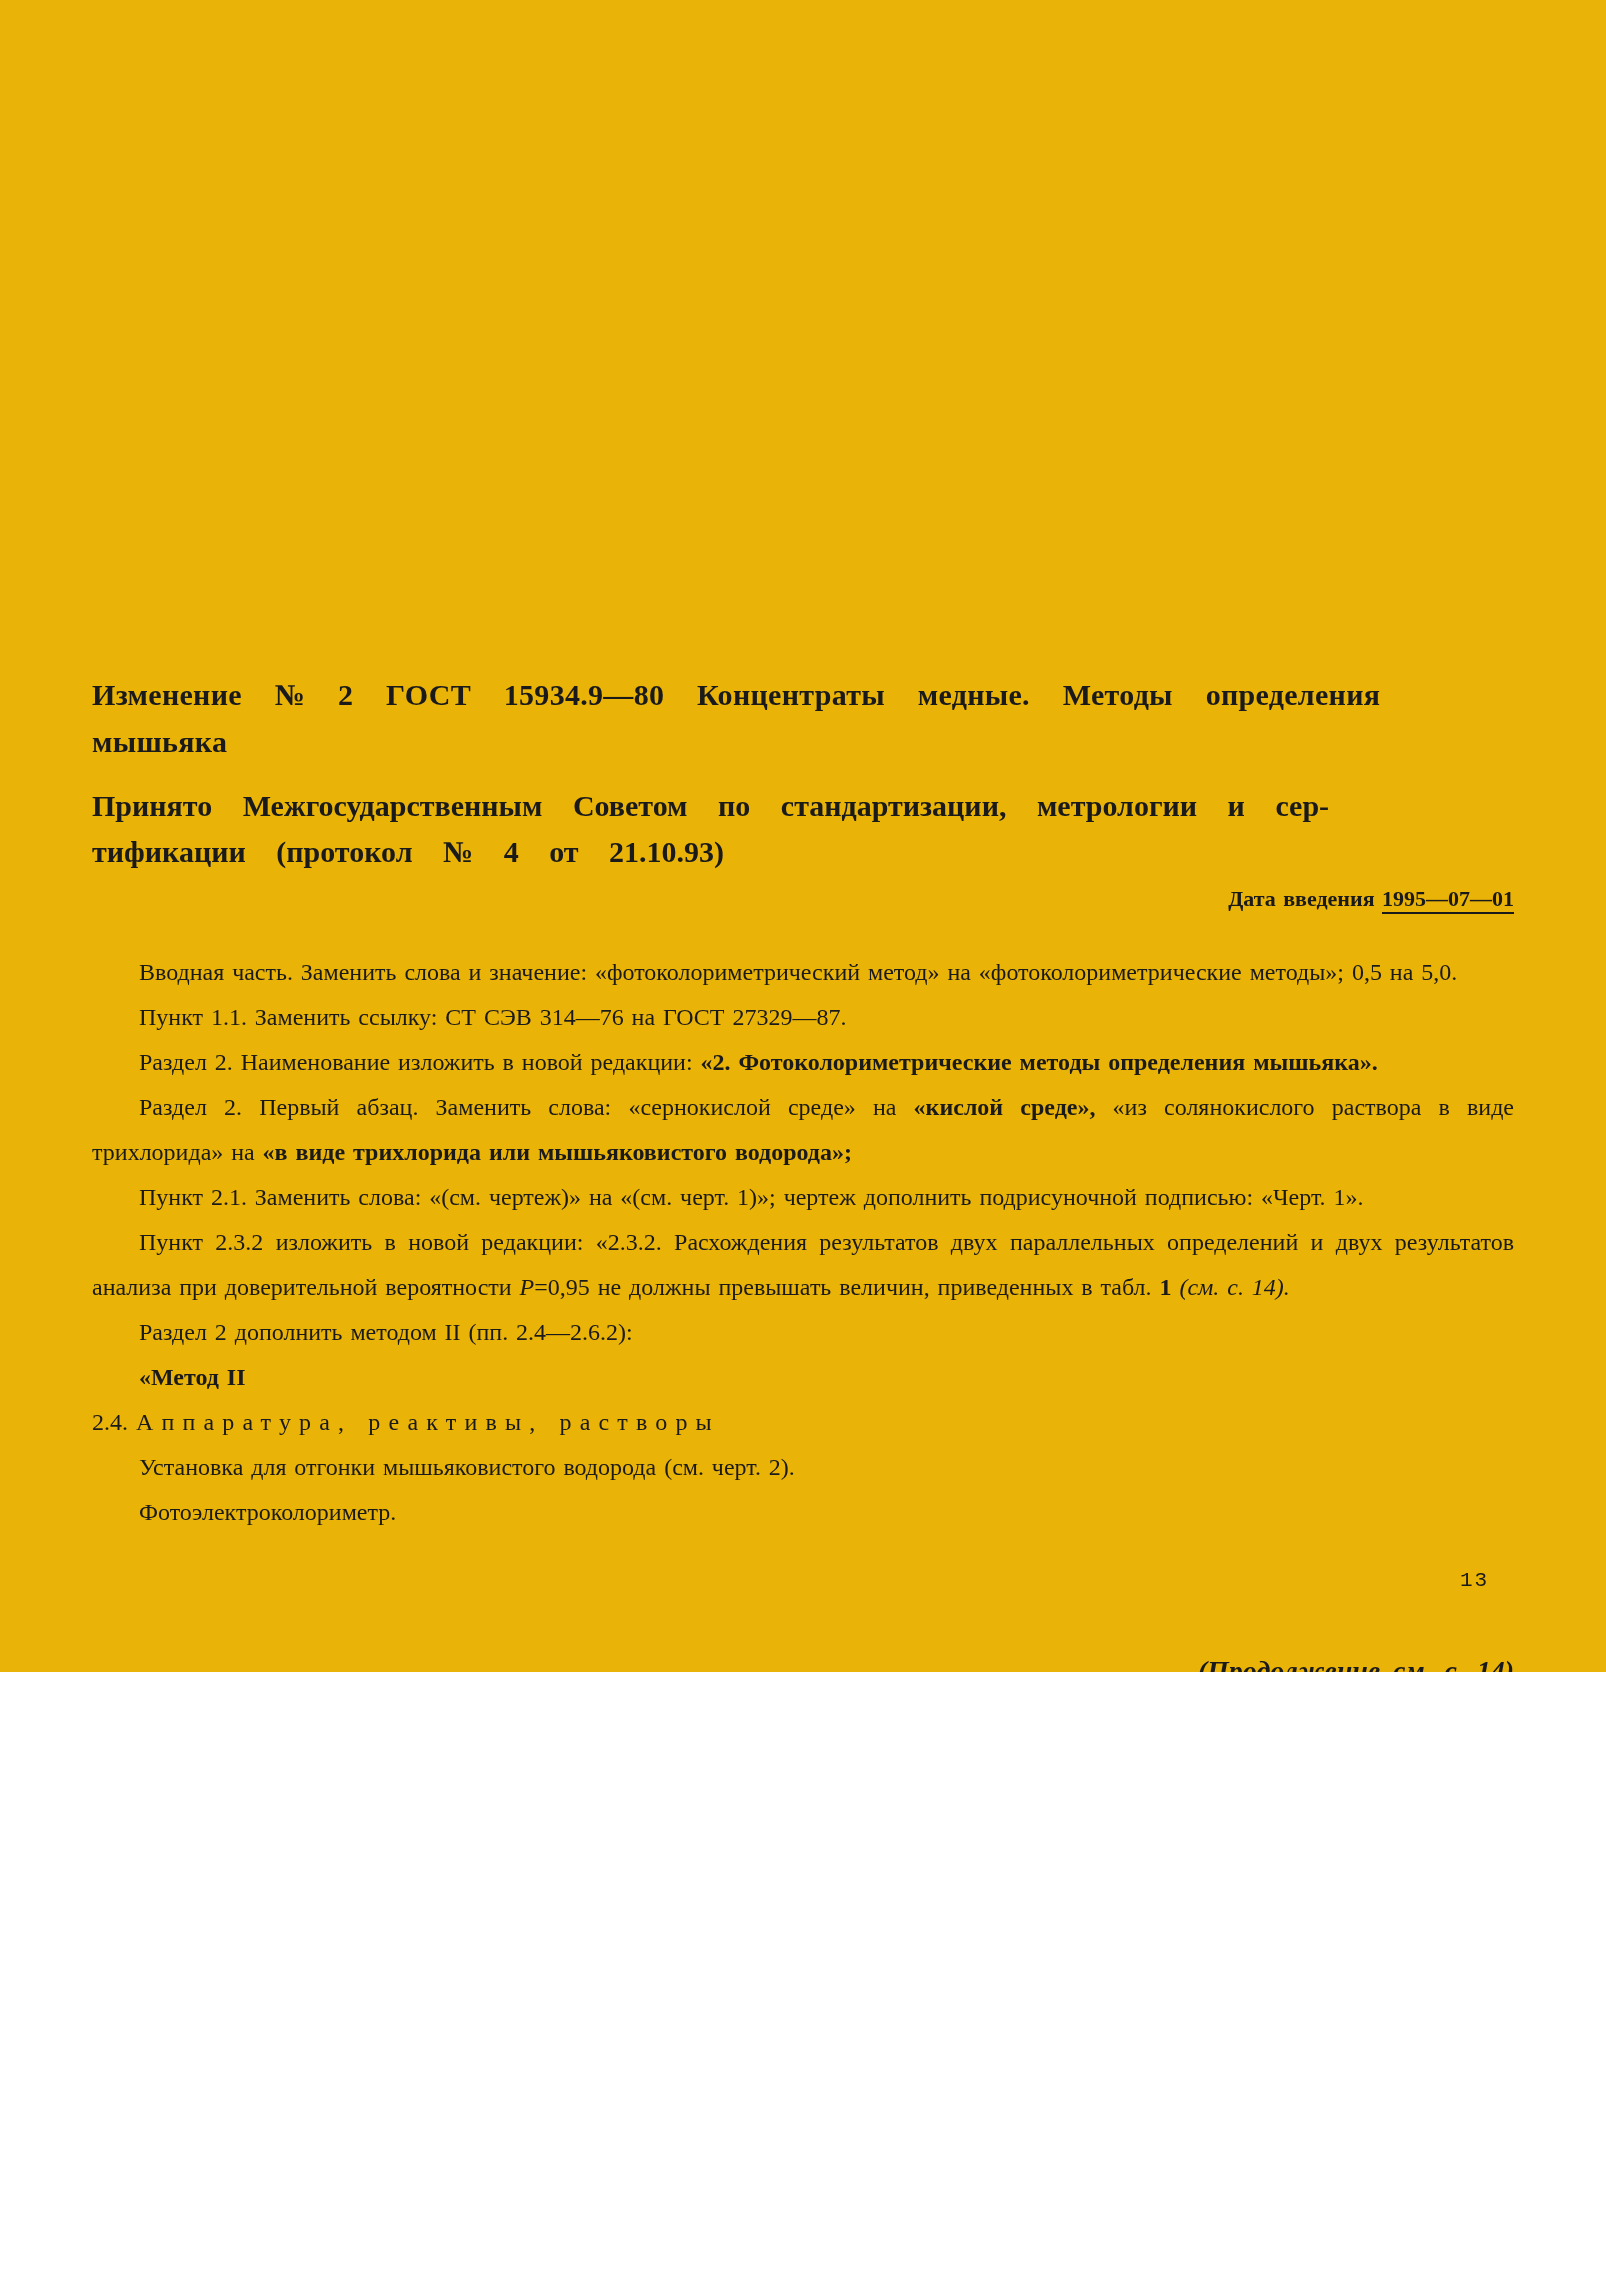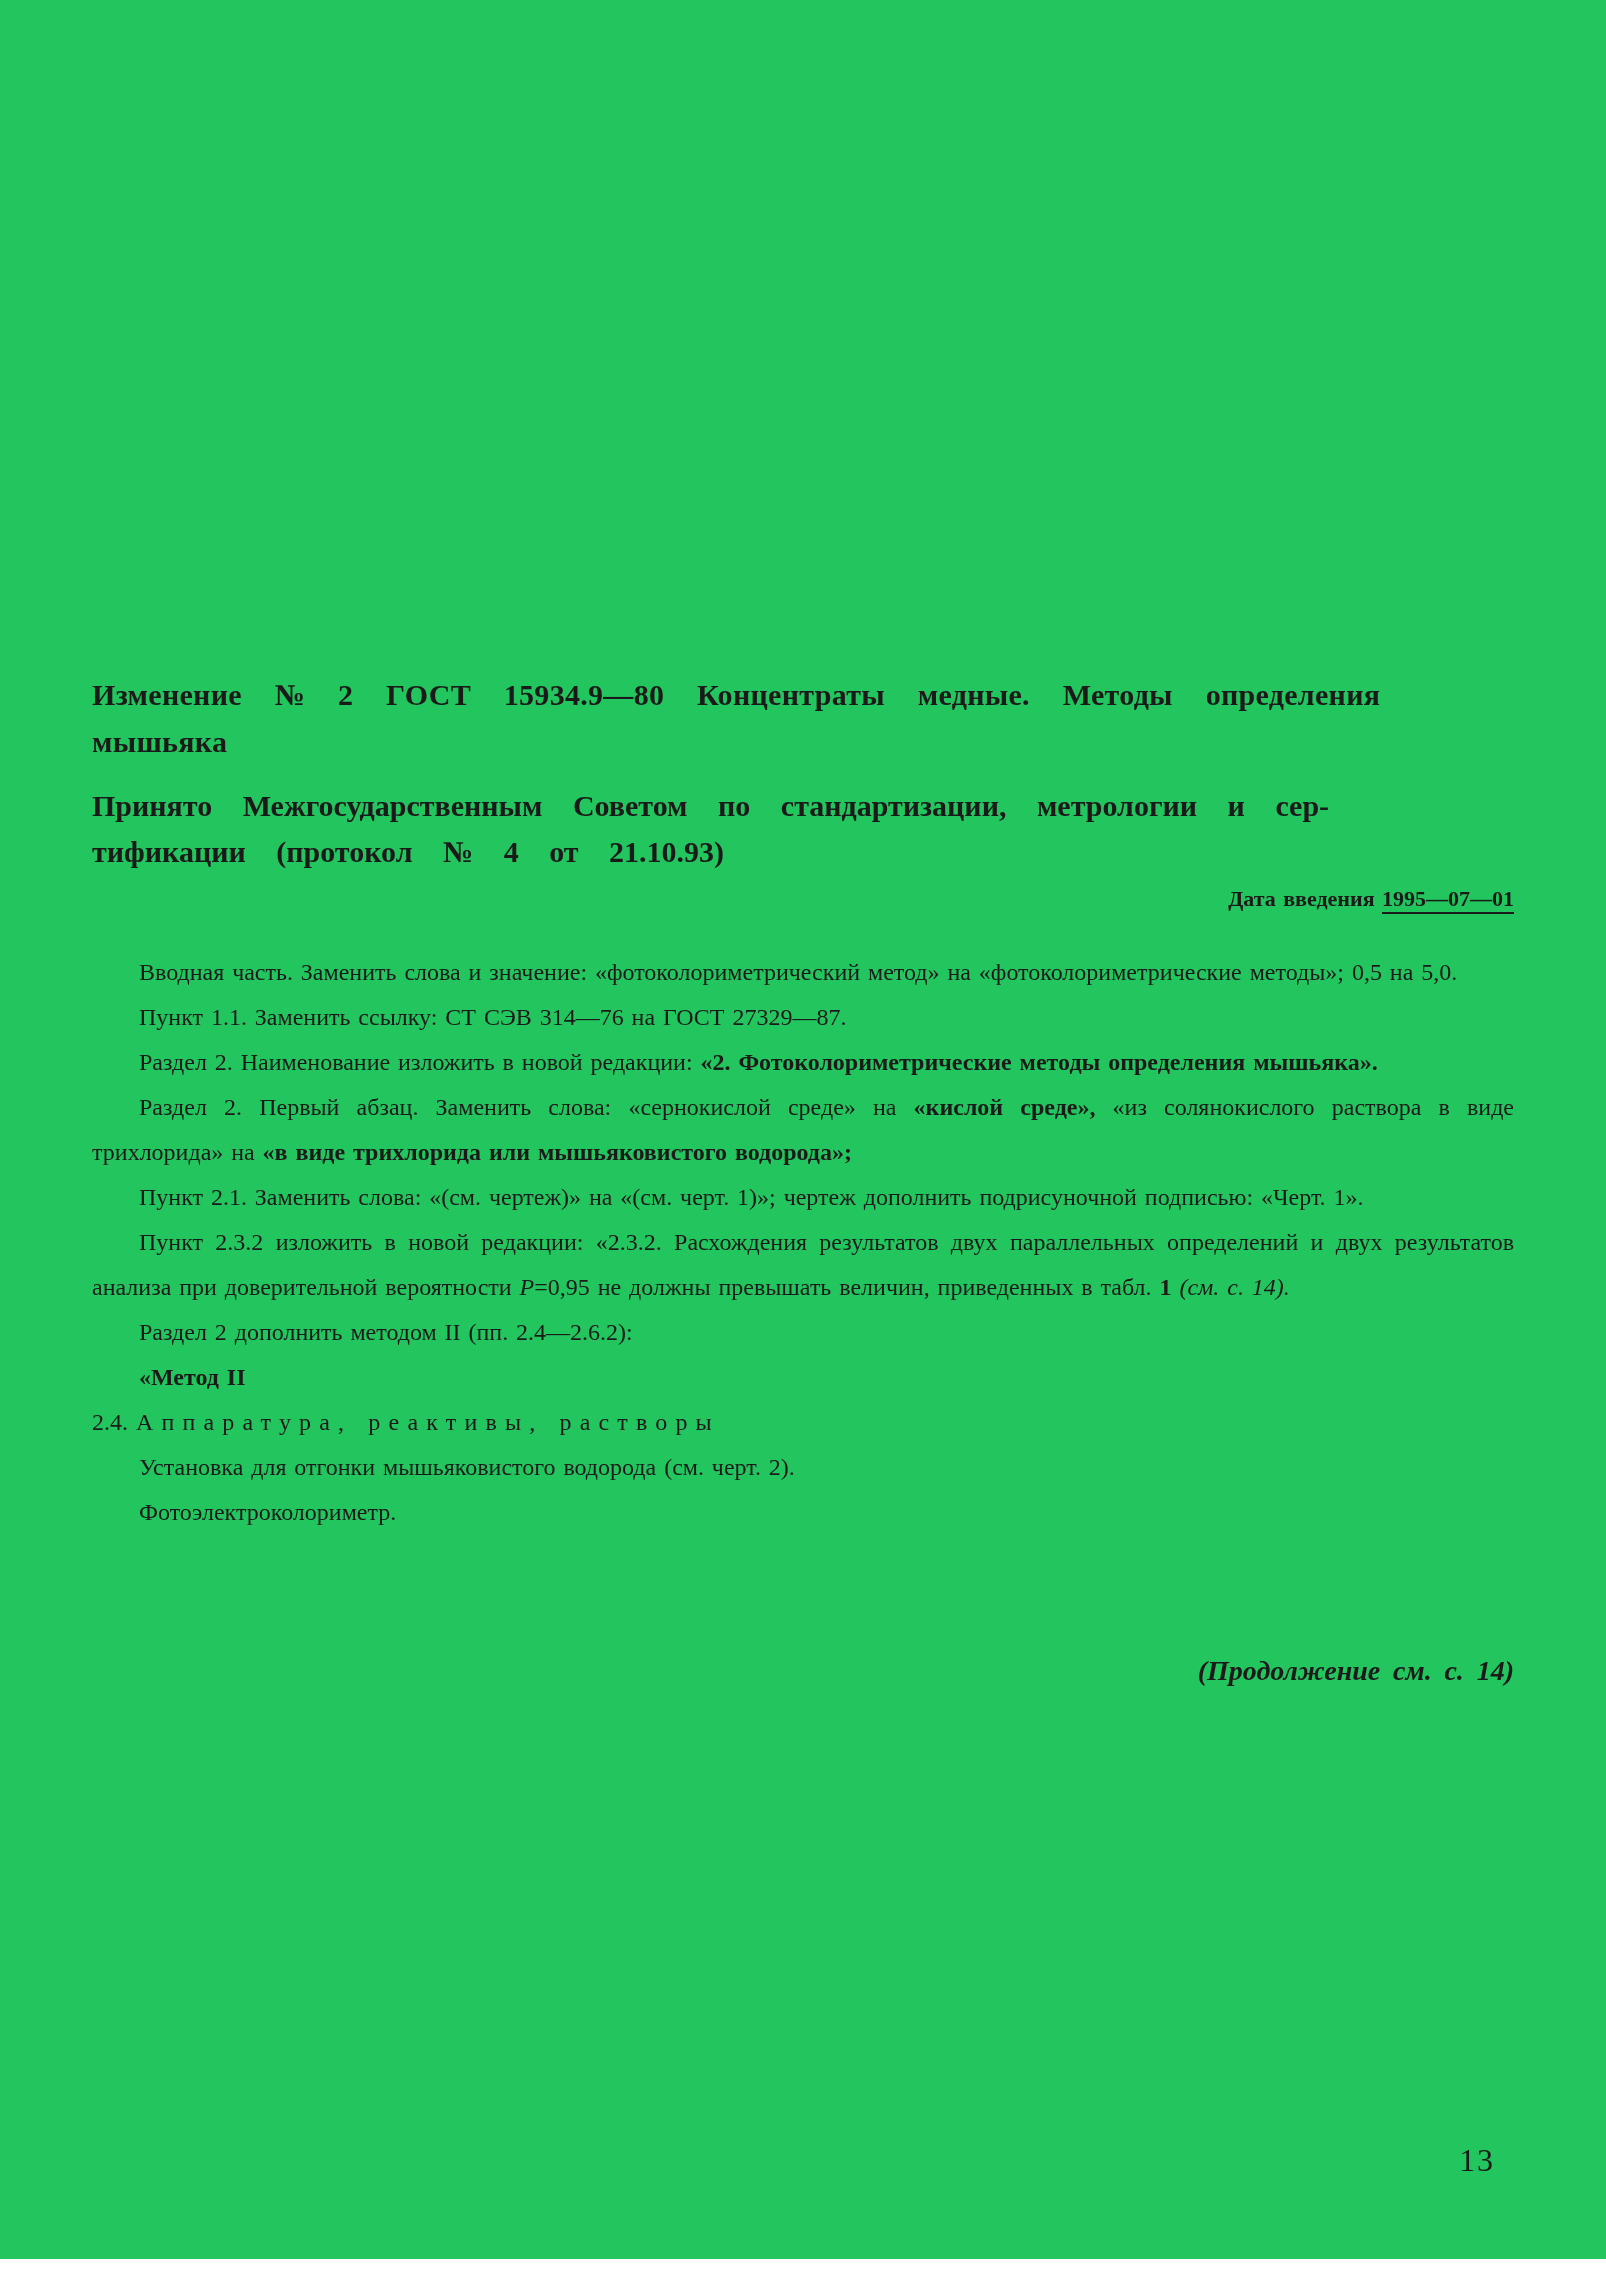--- a/index.html
+++ b/index.html
@@ -3,22 +3,22 @@
 <meta charset="utf-8">
 <style>
   html, body {
     margin: 0;
     padding: 0;
     background: #ffffff;
   }
   .page {
     position: relative;
     width: 1607px;
-    height: 2259px;
-    background: #22c55e;
+    height: 1672px;
+    background: #eab308;
     color: #1a1a1a;
     font-family: "Liberation Serif", "DejaVu Serif", serif;
     overflow: hidden;
     box-sizing: border-box;
     padding: 671px 93px 10px 92px;
   }
   .para {
     margin: 0;
     font-size: 24px;
     line-height: 45px;
@@ -53,24 +53,25 @@
   .continuation {
     margin-top: 113px;
     text-align: right;
     font-style: italic;
     font-weight: bold;
     font-size: 28px;
     word-spacing: 5.8px;
   }
   .pageno {
     position: absolute;
-    right: 112px;
+    right: 118px;
     bottom: 80px;
-    font-size: 32px;
+    font-size: 21px;
     letter-spacing: 1.9px;
+    font-family: Liberation Mono, monospace;
   }
   .b { font-weight: bold; }
   .i { font-style: italic; }
   .u { text-decoration: underline; text-underline-offset: 5.8px; text-decoration-thickness: 1.9px; }
   .sp { letter-spacing: 0.34em; }
 </style>
 </head>
 <body>
 
 <div class="page">

